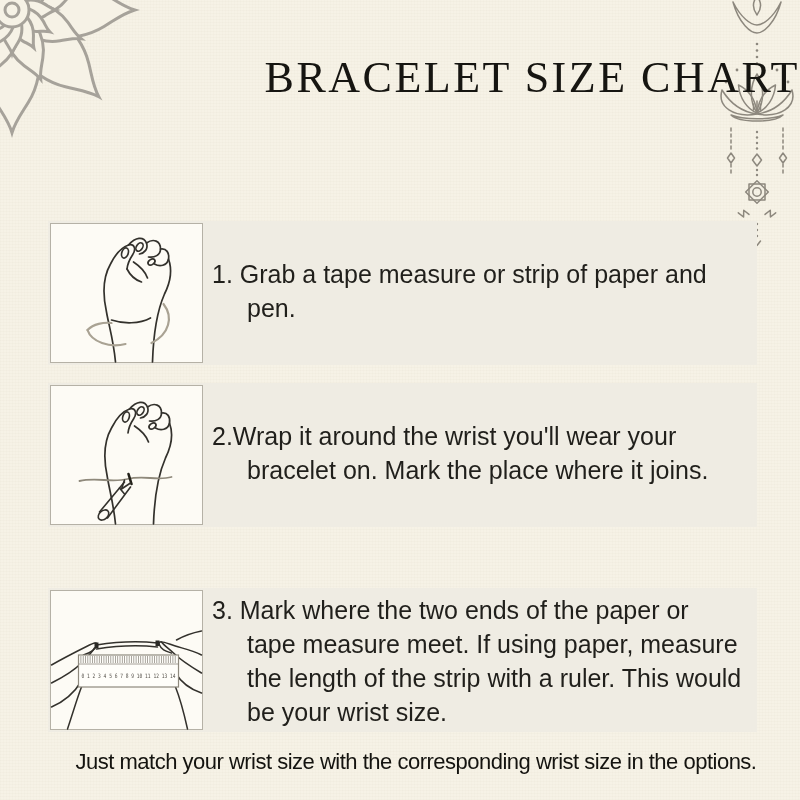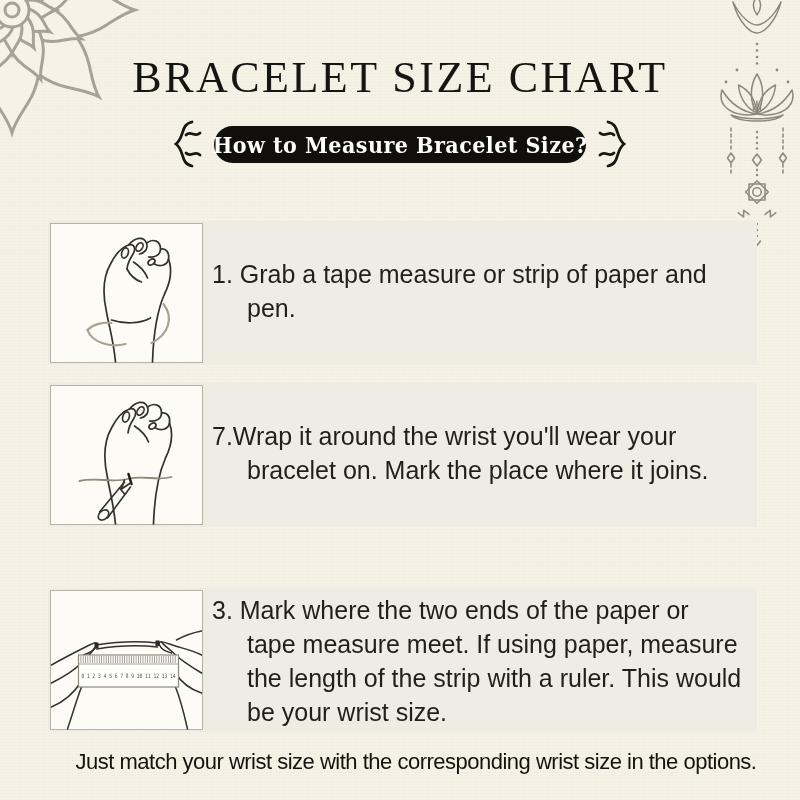--- a/index.html
+++ b/index.html
@@ -13,21 +13,21 @@
     overflow:hidden;
     font-family:"Liberation Sans", sans-serif;
     color:#201f1b;
   }
   
   .mandala{position:absolute;left:-118px;top:-120px;width:260px;height:260px;}
   .lotus{position:absolute;left:697px;top:-4px;width:120px;height:255px;}
   
   .title{
     position:absolute;top:52px;left:0;width:100%;
-    text-align:center;
+    text-align:right;
     font-family:"Liberation Serif", serif;
     font-size:44px;font-weight:normal;letter-spacing:2.5px;
     color:#161511;margin:0;
   }
   
   .badge-row{
     position:absolute;top:118px;left:0;width:100%;
     display:flex;justify-content:center;align-items:center;gap:13px;
   }
   .flourish{width:34px;height:52px;flex:0 0 auto;}
@@ -170,39 +170,20 @@
         <circle cx="60" cy="228" r="1.2"></circle>
           <circle cx="60" cy="234" r="1.2"></circle>
           <circle cx="60" cy="240" r="1.2"></circle>
       </g>
       <path d="M56.5,245 L60,249.5 L63.5,245"></path>
     </g>
   </svg>
 
   <h1 class="title">BRACELET SIZE CHART</h1>
 
-  <div class="badge-row">
-    <svg class="flourish" viewBox="0 0 34 52" aria-hidden="true">
-      <g fill="none" stroke="#181713" stroke-width="2.8" stroke-linecap="round">
-        <path d="M25,4 C13,6.5 18,19 9,26 C18,33 13,45.5 25,48"></path>
-        <path d="M19,17 C24,12 27.5,20 33,15"></path>
-        <path d="M19,35 C24,40 27.5,32 33,37"></path>
-      </g>
-    </svg>
-    <div class="pill">
-      <span class="pill-text">How to Measure Bracelet Size?</span>
-    </div>
-    <svg class="flourish right" viewBox="0 0 34 52" aria-hidden="true">
-      <g fill="none" stroke="#181713" stroke-width="2.8" stroke-linecap="round">
-        <path d="M25,4 C13,6.5 18,19 9,26 C18,33 13,45.5 25,48"></path>
-        <path d="M19,17 C24,12 27.5,20 33,15"></path>
-        <path d="M19,35 C24,40 27.5,32 33,37"></path>
-      </g>
-    </svg>
-  </div>
 
   <div class="step-row s1">
     <div class="band"></div>
     <div class="illus">
       <svg viewBox="0 0 150 138" aria-hidden="true">
         <g fill="none" stroke="#33312c" stroke-width="1.7" stroke-linecap="round" stroke-linejoin="round">
           <path d="M64,138 C62,116 57,100 55,88 C51,70 51,54 59,40 C64,30 71,23 77,21 C83,19.5 85,25 81,31 C78,35.5 76,40 75.5,45"></path>
           <ellipse cx="73.5" cy="29" rx="3.2" ry="5.2" transform="rotate(18 73.5 29)"></ellipse>
           <path d="M77,21 C84,13 92,12 95,19 C97,25 93,29 88,30"></path>
           <ellipse cx="88" cy="23" rx="3" ry="4.6" transform="rotate(35 88 23)"></ellipse>
@@ -246,21 +227,21 @@
         <path d="M77,88 L80,98" stroke="#222019" stroke-width="2.6" stroke-linecap="round"></path>
         <g fill="none" stroke="#33312c" stroke-width="1.6" stroke-linecap="round" stroke-linejoin="round">
           <path d="M79,97 L70,103 L73,94"></path>
           <path d="M73,96 L48,126"></path>
           <path d="M79,101 L56,132"></path>
           <ellipse cx="52" cy="129" rx="6" ry="4.2" transform="rotate(-42 52 129)"></ellipse>
           <path d="M68,102 l5,6"></path>
         </g>
       </svg>
     </div>
-    <p class="step-text">7.Wrap it around the wrist you'll wear your
+    <p class="step-text">2.Wrap it around the wrist you'll wear your
 bracelet on. Mark the place where it joins.</p>
   </div>
 
   <div class="step-row s3">
     <div class="band"></div>
     <div class="illus">
       <svg viewBox="0 0 150 138" aria-hidden="true">
         <g fill="none" stroke="#33312c" stroke-width="1.5" stroke-linecap="round" stroke-linejoin="round">
 
           <path d="M0,74 C14,66 26,60 36,55 C42,52 47,50 45,55 C43,60 38,62 32,64"></path>

